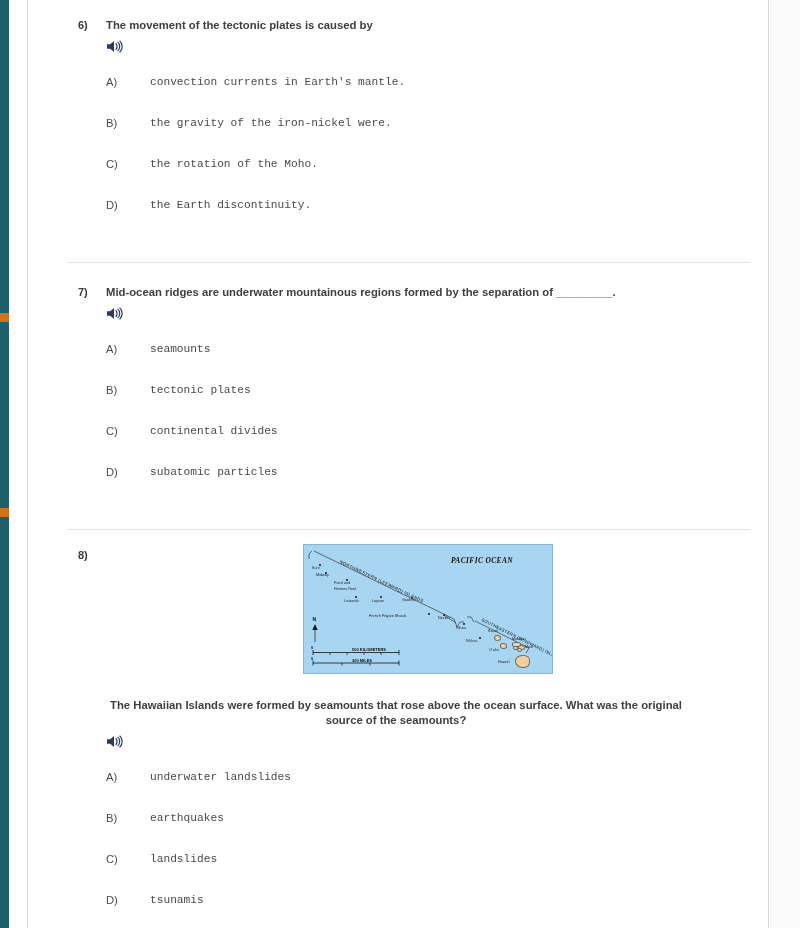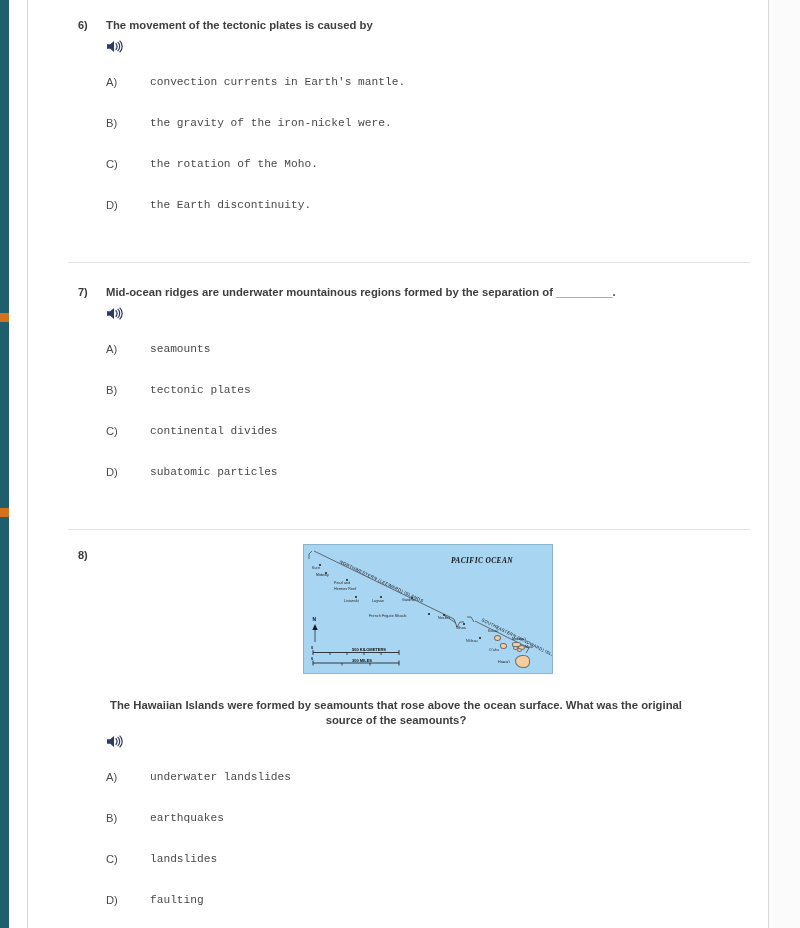--- a/index.html
+++ b/index.html
@@ -381,20 +381,20 @@
           <div class="choice">
             <div class="choice-letter">B)</div>
             <div class="choice-text">earthquakes</div>
           </div>
           <div class="choice">
             <div class="choice-letter">C)</div>
             <div class="choice-text">landslides</div>
           </div>
           <div class="choice">
             <div class="choice-letter">D)</div>
-            <div class="choice-text">faulting</div>
+            <div class="choice-text">tsunamis</div>
           </div>
         </div>
       </div>
     </div>
   </div>
 
 </div>
 
 </body></html>

